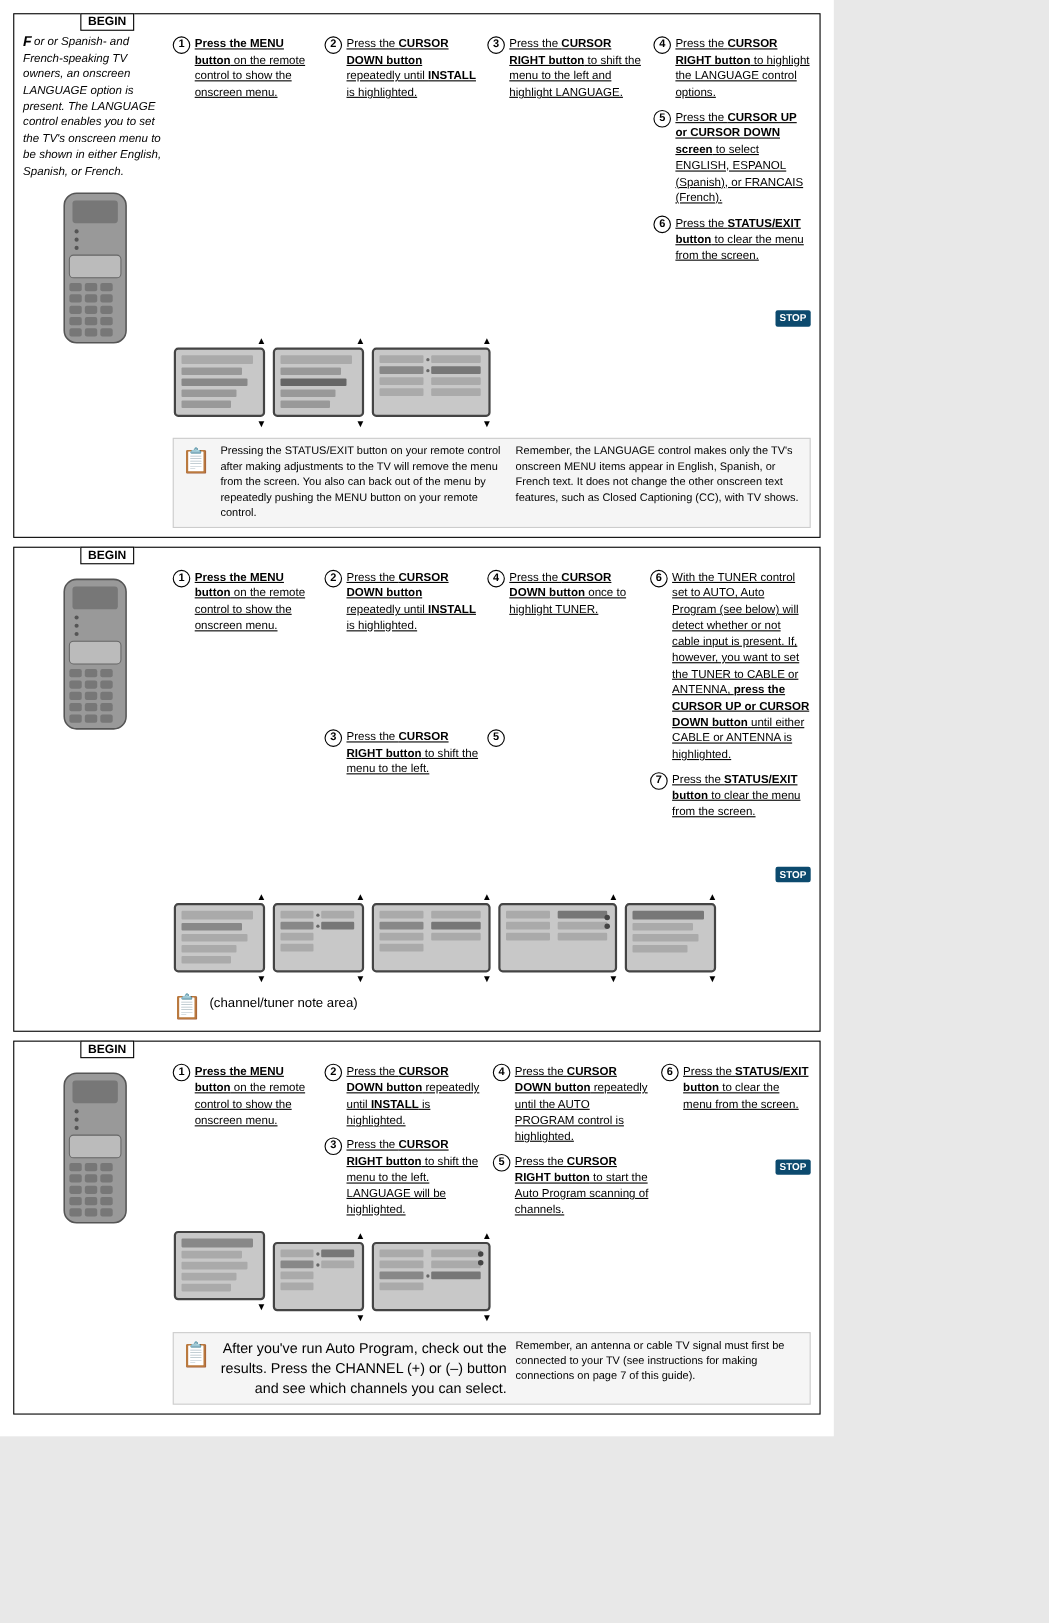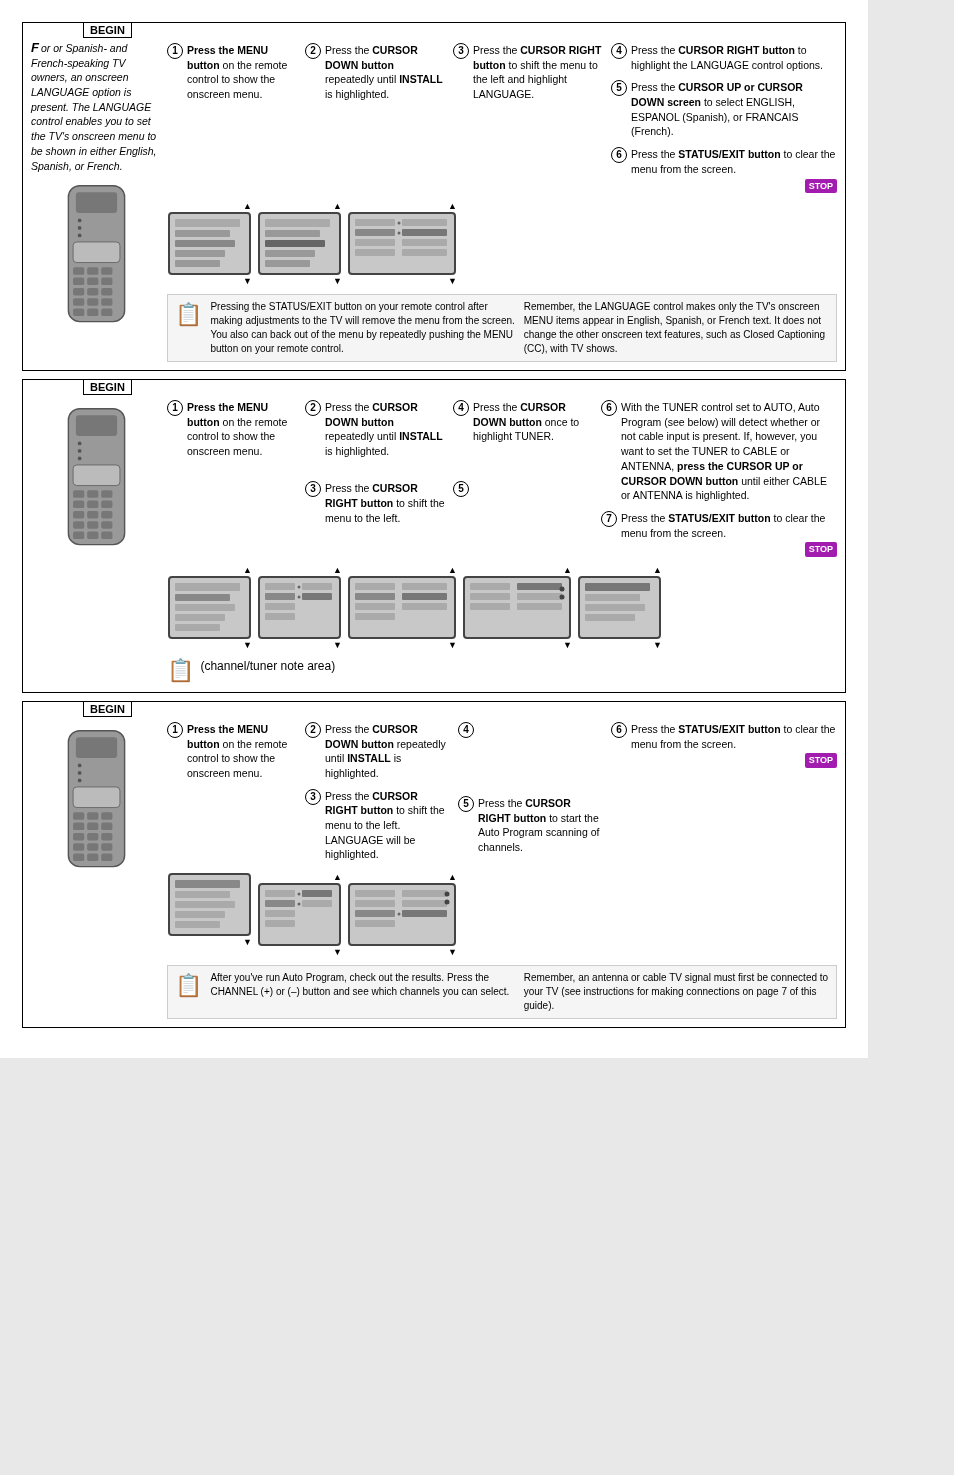--- a/index.html
+++ b/index.html
@@ -4,23 +4,23 @@
   <style>
     * { box-sizing: border-box; margin: 0; padding: 0; }
     body {
       background: #e8e8e8;
       font-family: Arial, Helvetica, sans-serif;
       font-size: 11px;
       color: #000;
       width: 954px;
     }
     .page {
-      width: 868px;
+      width: 758px;
       background: #fff;
-      padding: 22px;
+      padding: 12px;
     }
     .section {
       border: 1.5px solid #000;
       margin-bottom: 8px;
       padding: 8px;
       position: relative;
       display: flex;
       flex-direction: row;
       gap: 6px;
     }
@@ -61,27 +61,28 @@
       padding: 5px 7px;
       font-size: 10px;
       line-height: 1.4;
       margin-top: 4px;
       display: flex;
       flex-direction: row;
       gap: 8px;
     }
     .stop-badge {
       display: inline-block;
-      background: #a21caf;
+      background: #0c4a6e;
       color: #fff;
       font-weight: bold;
       font-size: 9px;
       padding: 1px 4px;
       border-radius: 2px;
       float: right;
+      margin-top: 40px;
     }
     .remote-large {
       display: flex;
       flex-direction: column;
       align-items: center;
     }
     .remote-svg {
       width: 95px;
       height: 150px;
     }
@@ -101,20 +102,21 @@
       border: 1.5px solid #000;
       border-radius: 50%;
       font-size: 10px;
       font-weight: bold;
       flex-shrink: 0;
       margin-right: 2px;
     }
     .step-content {
       font-size: 10.5px;
       line-height: 1.4;
+      text-decoration: underline;
     }
     .italic-f {
       font-style: italic;
       font-size: 13px;
       font-weight: bold;
       float: left;
       margin-right: 2px;
       line-height: 1;
     }
     .screens-diagram {
@@ -504,20 +506,21 @@
               <span class="circle-num">3</span>
               <span class="step-content">Press the <b>CURSOR RIGHT button</b> to shift the menu to the left. LANGUAGE will be highlighted.</span>
             </div>
           </div>
         </div>
 
         <div style="display:flex;flex-direction:column;gap:6px;max-width:145px;">
           <div class="step-box">
             <div class="step-header">
               <span class="circle-num">4</span>
+              <span class="step-content">Press the <b>CURSOR DOWN button</b> repeatedly until the AUTO PROGRAM control is highlighted.</span>
             </div>
           </div>
           <div class="step-box">
             <div class="step-header">
               <span class="circle-num">5</span>
               <span class="step-content">Press the <b>CURSOR RIGHT button</b> to start the Auto Program scanning of channels.</span>
             </div>
           </div>
         </div>
 
@@ -575,21 +578,21 @@
             <circle cx="52" cy="32" r="1.5" fill="#666"></circle>
             <circle cx="100" cy="12" r="2.5" fill="#444"></circle>
             <circle cx="100" cy="20" r="2.5" fill="#444"></circle>
           </svg>
           <div style="font-size:9px;text-align:right;width:100%;">▼</div>
         </div>
       </div>
 
       <div class="note-box" style="margin-top:4px;">
         <div style="font-size:22px;color:#555;">📋</div>
-        <div style="flex:1;font-size:10px;line-height:1.4;">
+        <div style="flex:1;font-size:13px;line-height:1.4;text-align:right;">
           After you've run Auto Program, check out the results. Press the CHANNEL (+) or (–) button and see which channels you can select.
         </div>
         <div style="flex:1;font-size:10px;line-height:1.4;">
           Remember, an antenna or cable TV signal must first be connected to your TV (see instructions for making connections on page 7 of this guide).
         </div>
       </div>
     </div>
   </div>
 
 </div>

